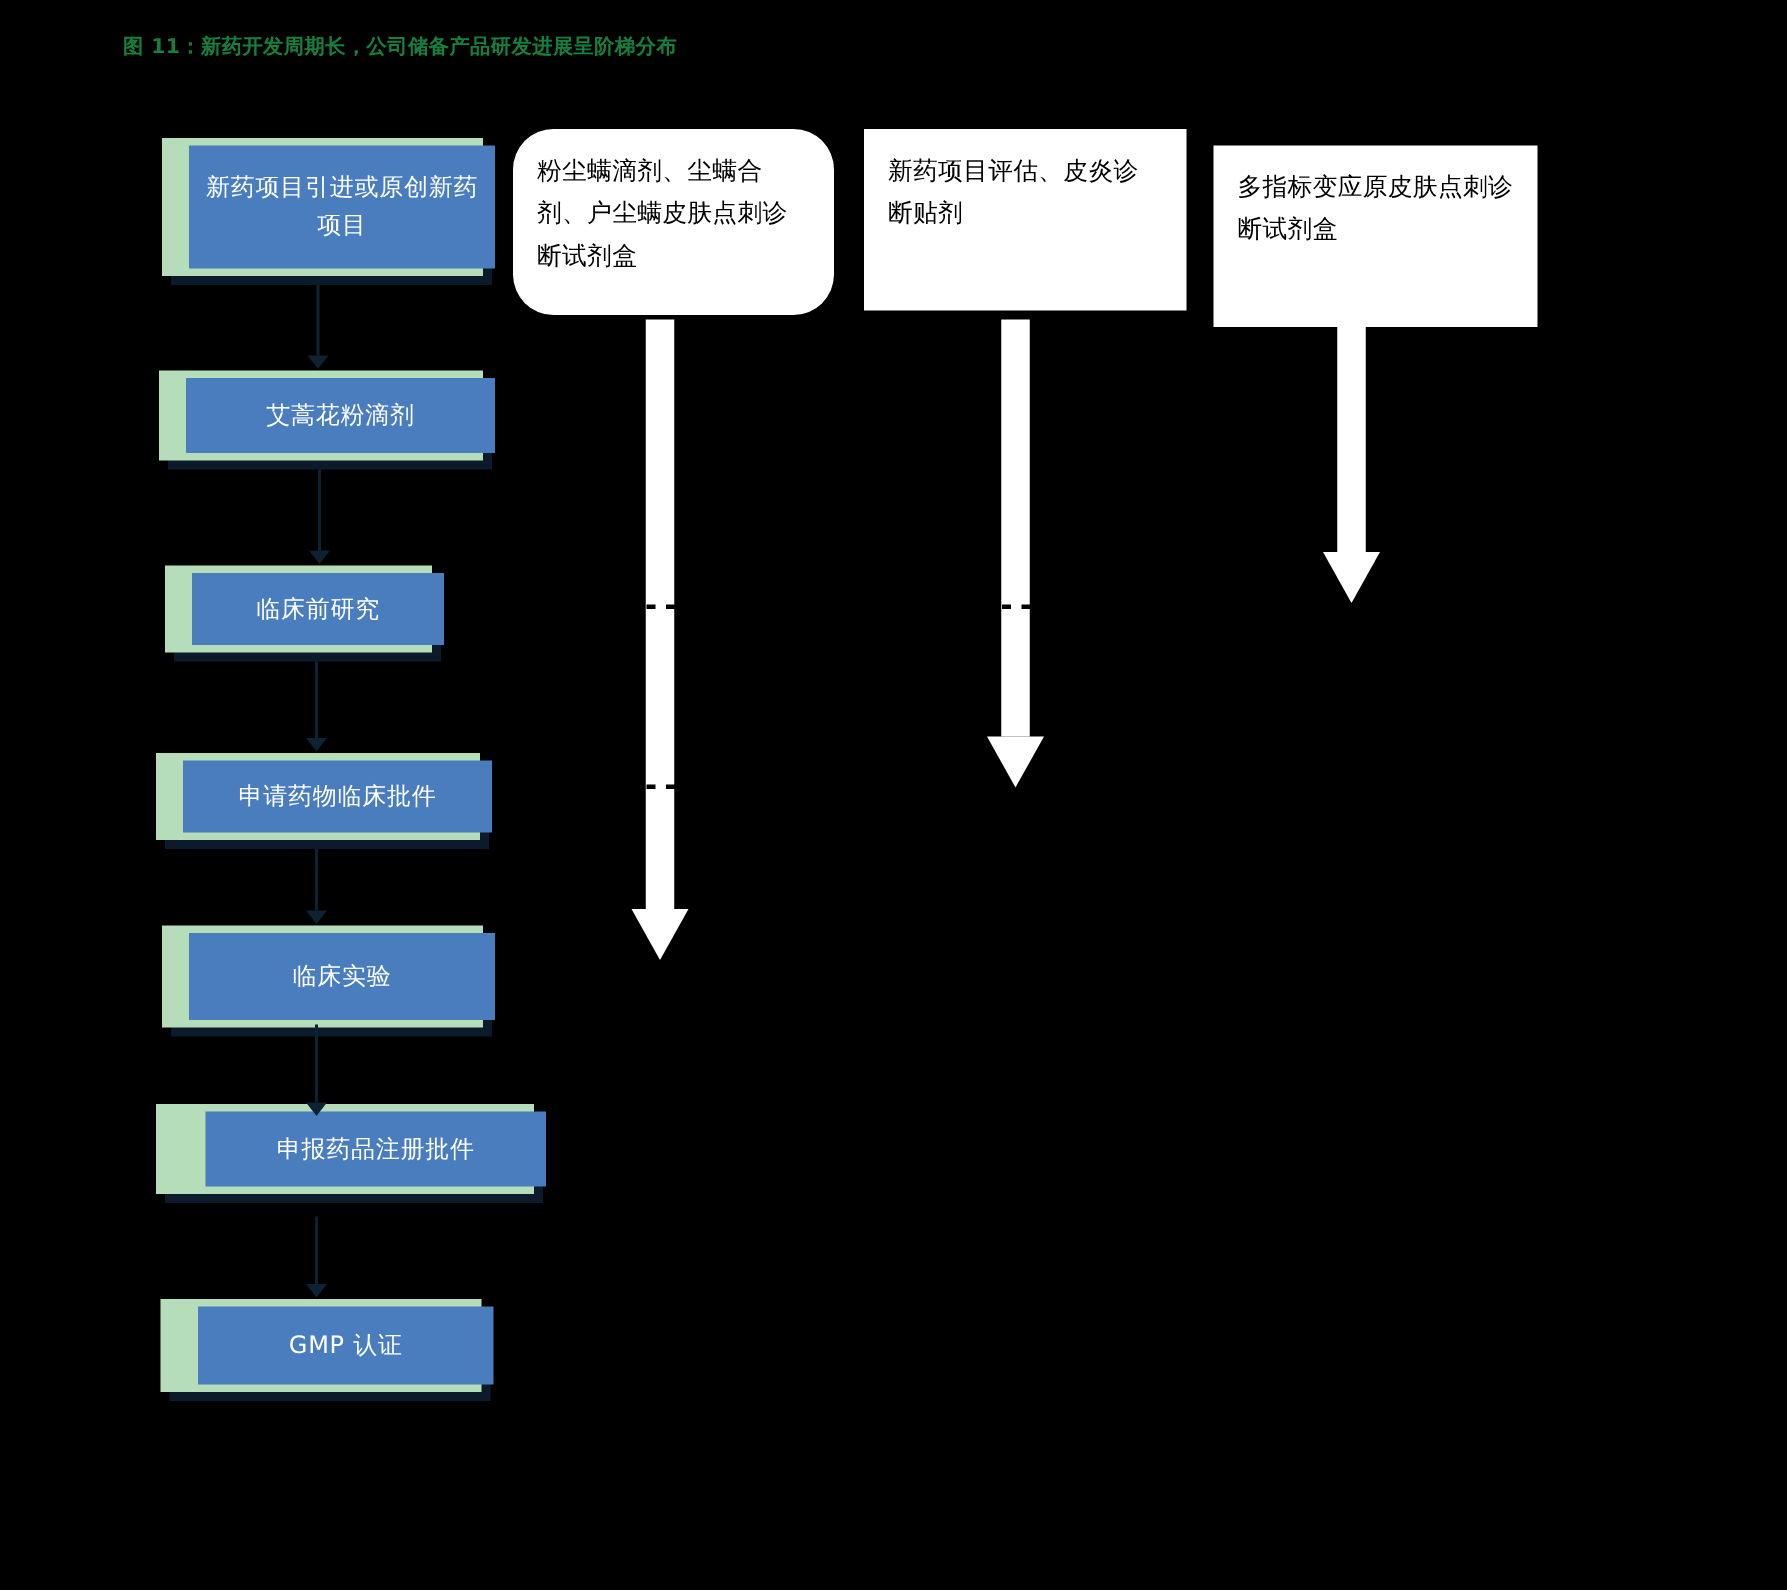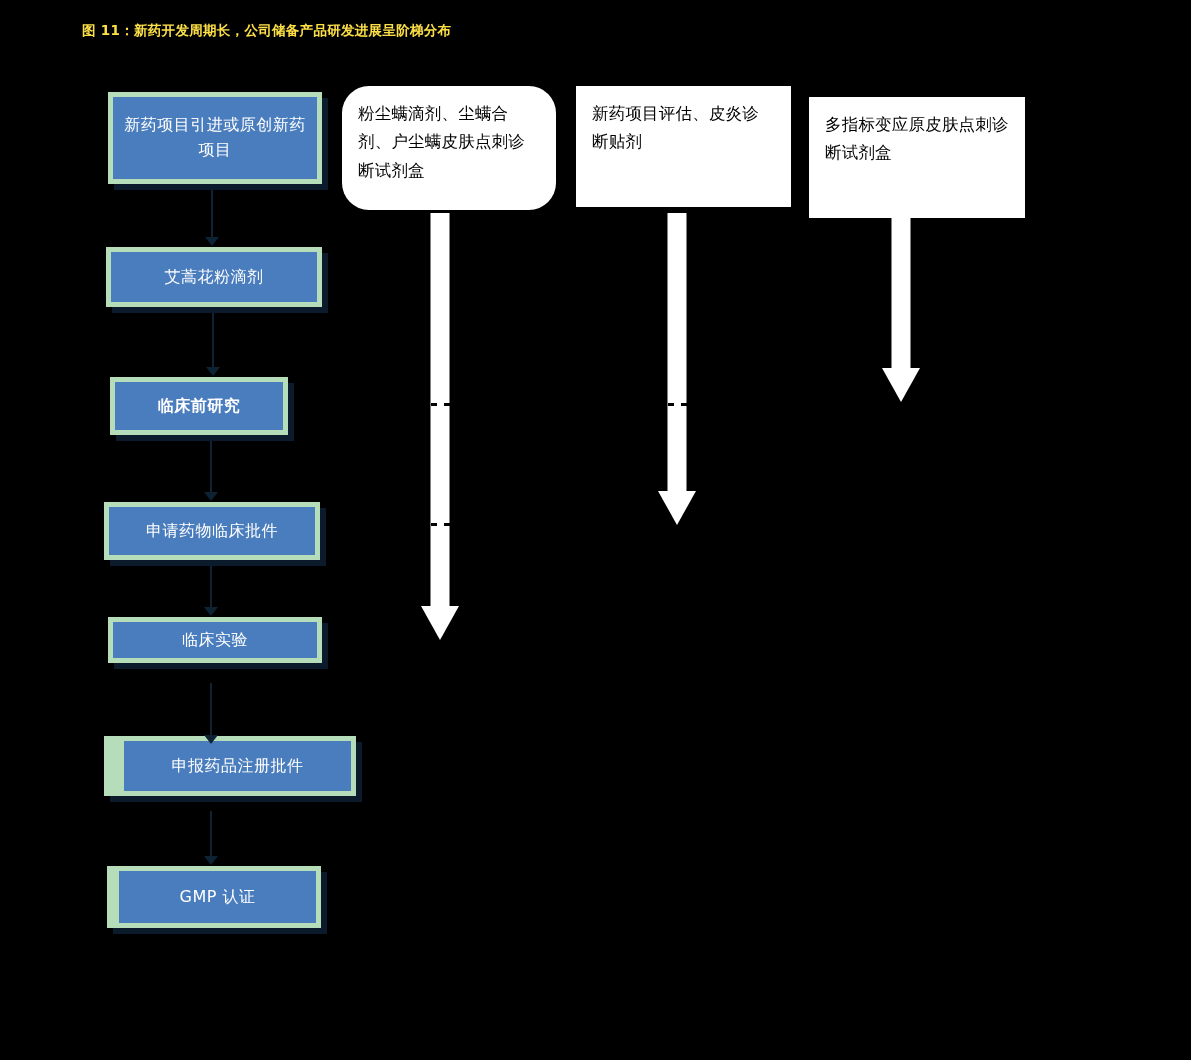--- a/index.html
+++ b/index.html
@@ -14,21 +14,21 @@
     overflow: hidden;
     font-family: "DejaVu Sans", "Liberation Sans", sans-serif;
   }
 
   #figure-title {
     position: absolute;
     left: 82px;
     top: 22px;
     font-size: 13.5px;
     font-weight: bold;
-    color: #fde047;
+    color: #15803d;
     letter-spacing: 0.3px;
     white-space: nowrap;
   }
 
   
   .proc-box {
     position: absolute;
     box-sizing: border-box;
     background: #b5ddb9;          
     padding: 5px;
@@ -36,20 +36,21 @@
   }
   .proc-inner {
     width: 100%;
     height: 100%;
     box-sizing: border-box;
     background: #4a7dbd;          
     display: flex;
     align-items: center;
     justify-content: center;
     text-align: center;
+    margin-left: 13px;
   }
   .proc-label {
     color: #ffffff;
     font-size: 16px;
     line-height: 1.55;
     padding: 0 6px;
     letter-spacing: 0.5px;
   }
 
   
@@ -117,31 +118,31 @@
     <div class="proc-box" style="left: 108px; top: 92px; width: 214px; height: 92px;">
       <div class="proc-inner">
         <span class="proc-label">新药项目引进或原创新药项目</span>
       </div>
     </div>
     <div class="proc-box" style="left: 106px; top: 247px; width: 216px; height: 60px;">
       <div class="proc-inner">
         <span class="proc-label">艾蒿花粉滴剂</span>
       </div>
     </div>
-    <div class="proc-box" style="left: 110px; top: 377px; width: 178px; height: 58px; font-weight: bold;">
+    <div class="proc-box" style="left: 110px; top: 377px; width: 178px; height: 58px;">
       <div class="proc-inner">
         <span class="proc-label">临床前研究</span>
       </div>
     </div>
     <div class="proc-box" style="left: 104px; top: 502px; width: 216px; height: 58px;">
       <div class="proc-inner">
         <span class="proc-label">申请药物临床批件</span>
       </div>
     </div>
-    <div class="proc-box" style="left: 108px; top: 617px; width: 214px; height: 46px;">
+    <div class="proc-box" style="left: 108px; top: 617px; width: 214px; height: 68px;">
       <div class="proc-inner">
         <span class="proc-label">临床实验</span>
       </div>
     </div>
     <div class="proc-box" style="left: 104px; top: 736px; width: 252px; height: 60px; padding-left: 20px;">
       <div class="proc-inner">
         <span class="proc-label">申报药品注册批件</span>
       </div>
     </div>
     <div class="proc-box" style="left: 107px; top: 866px; width: 214px; height: 62px; padding-left: 12px;">

